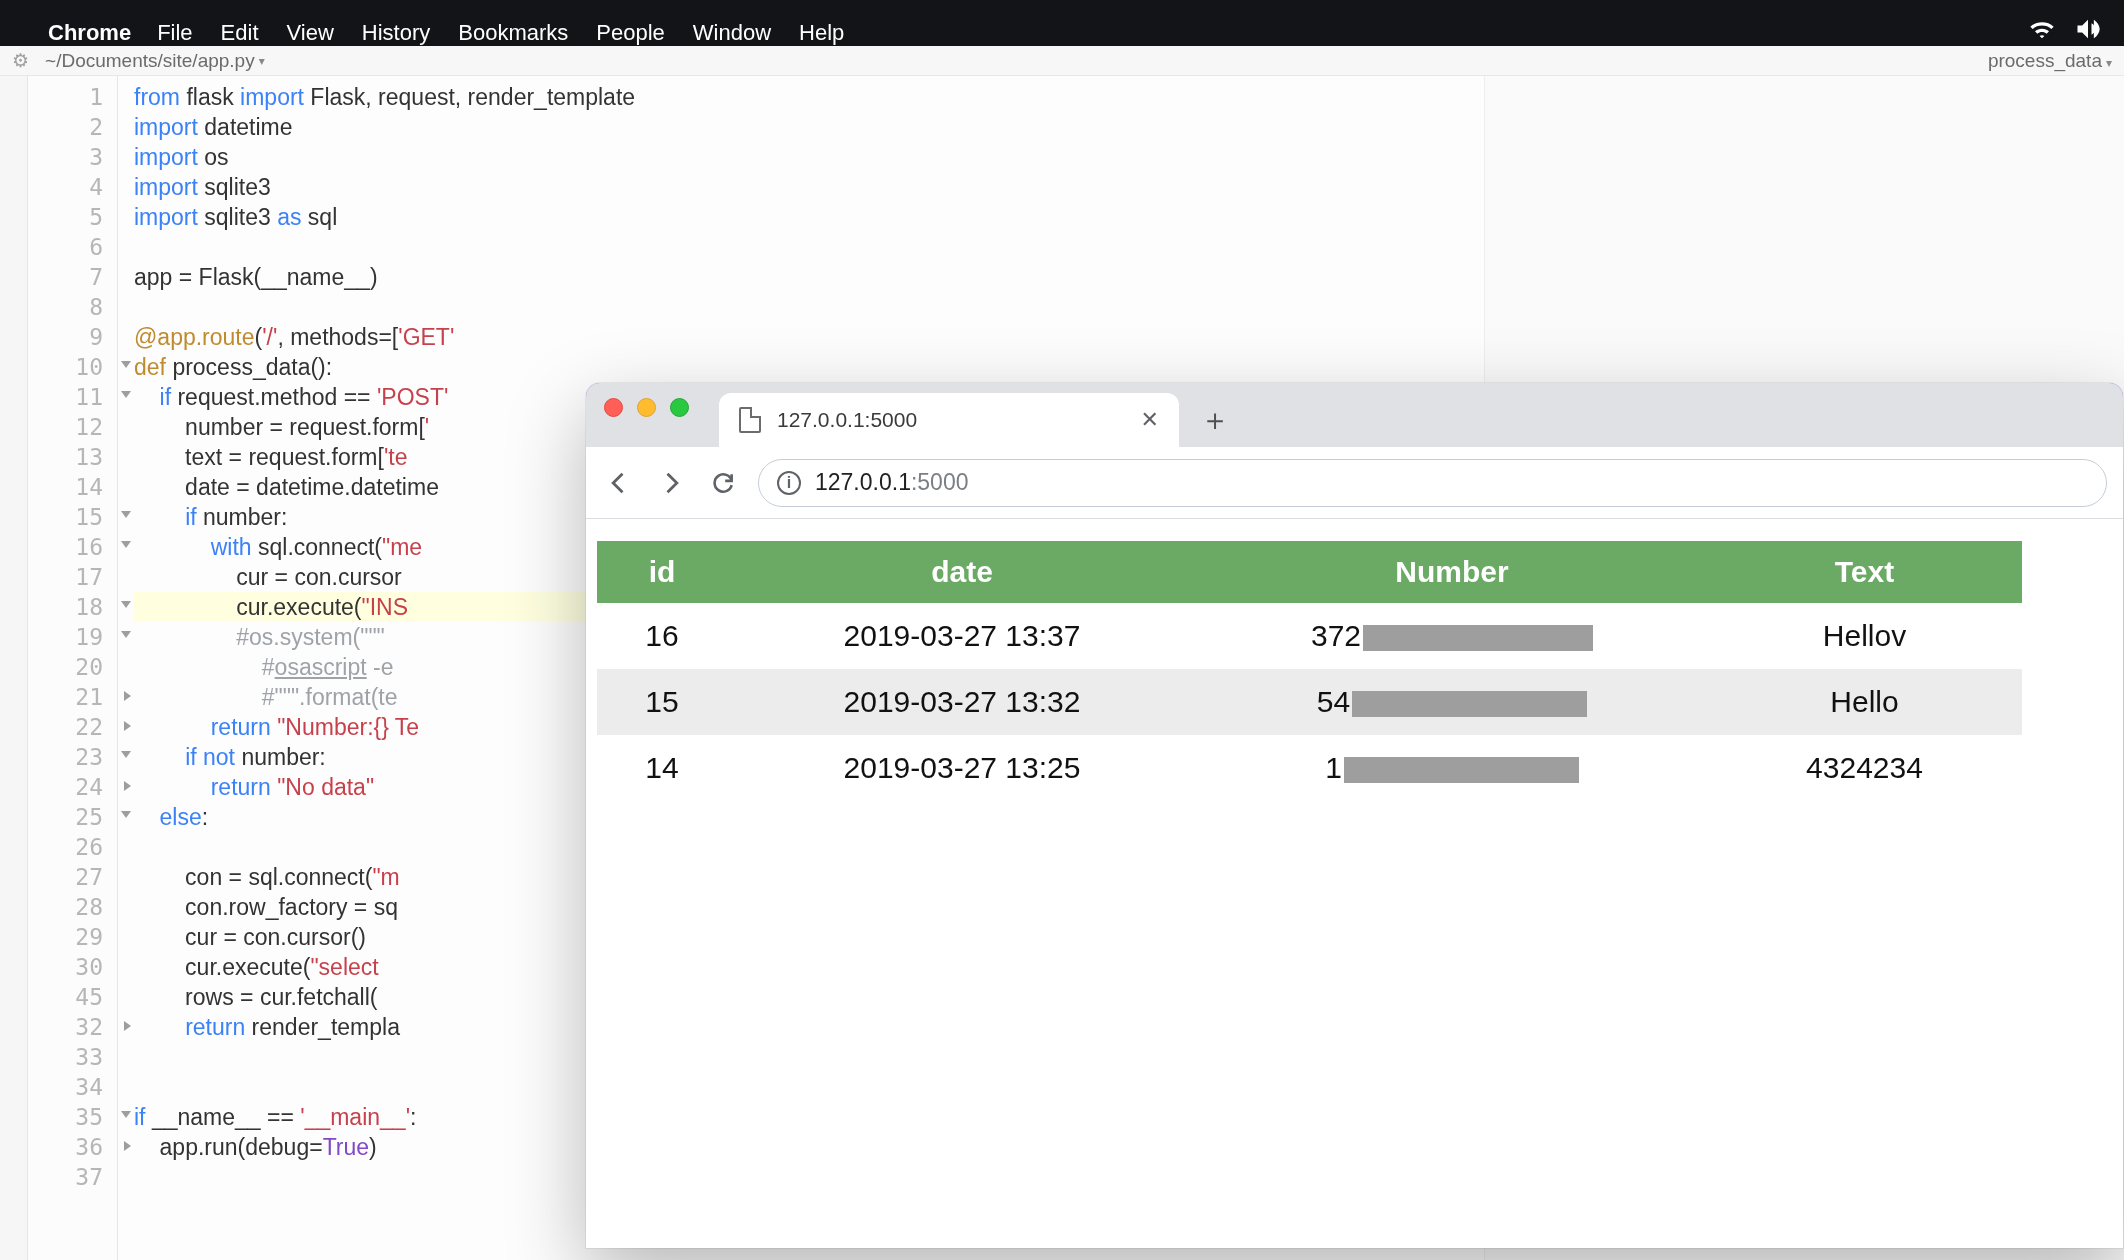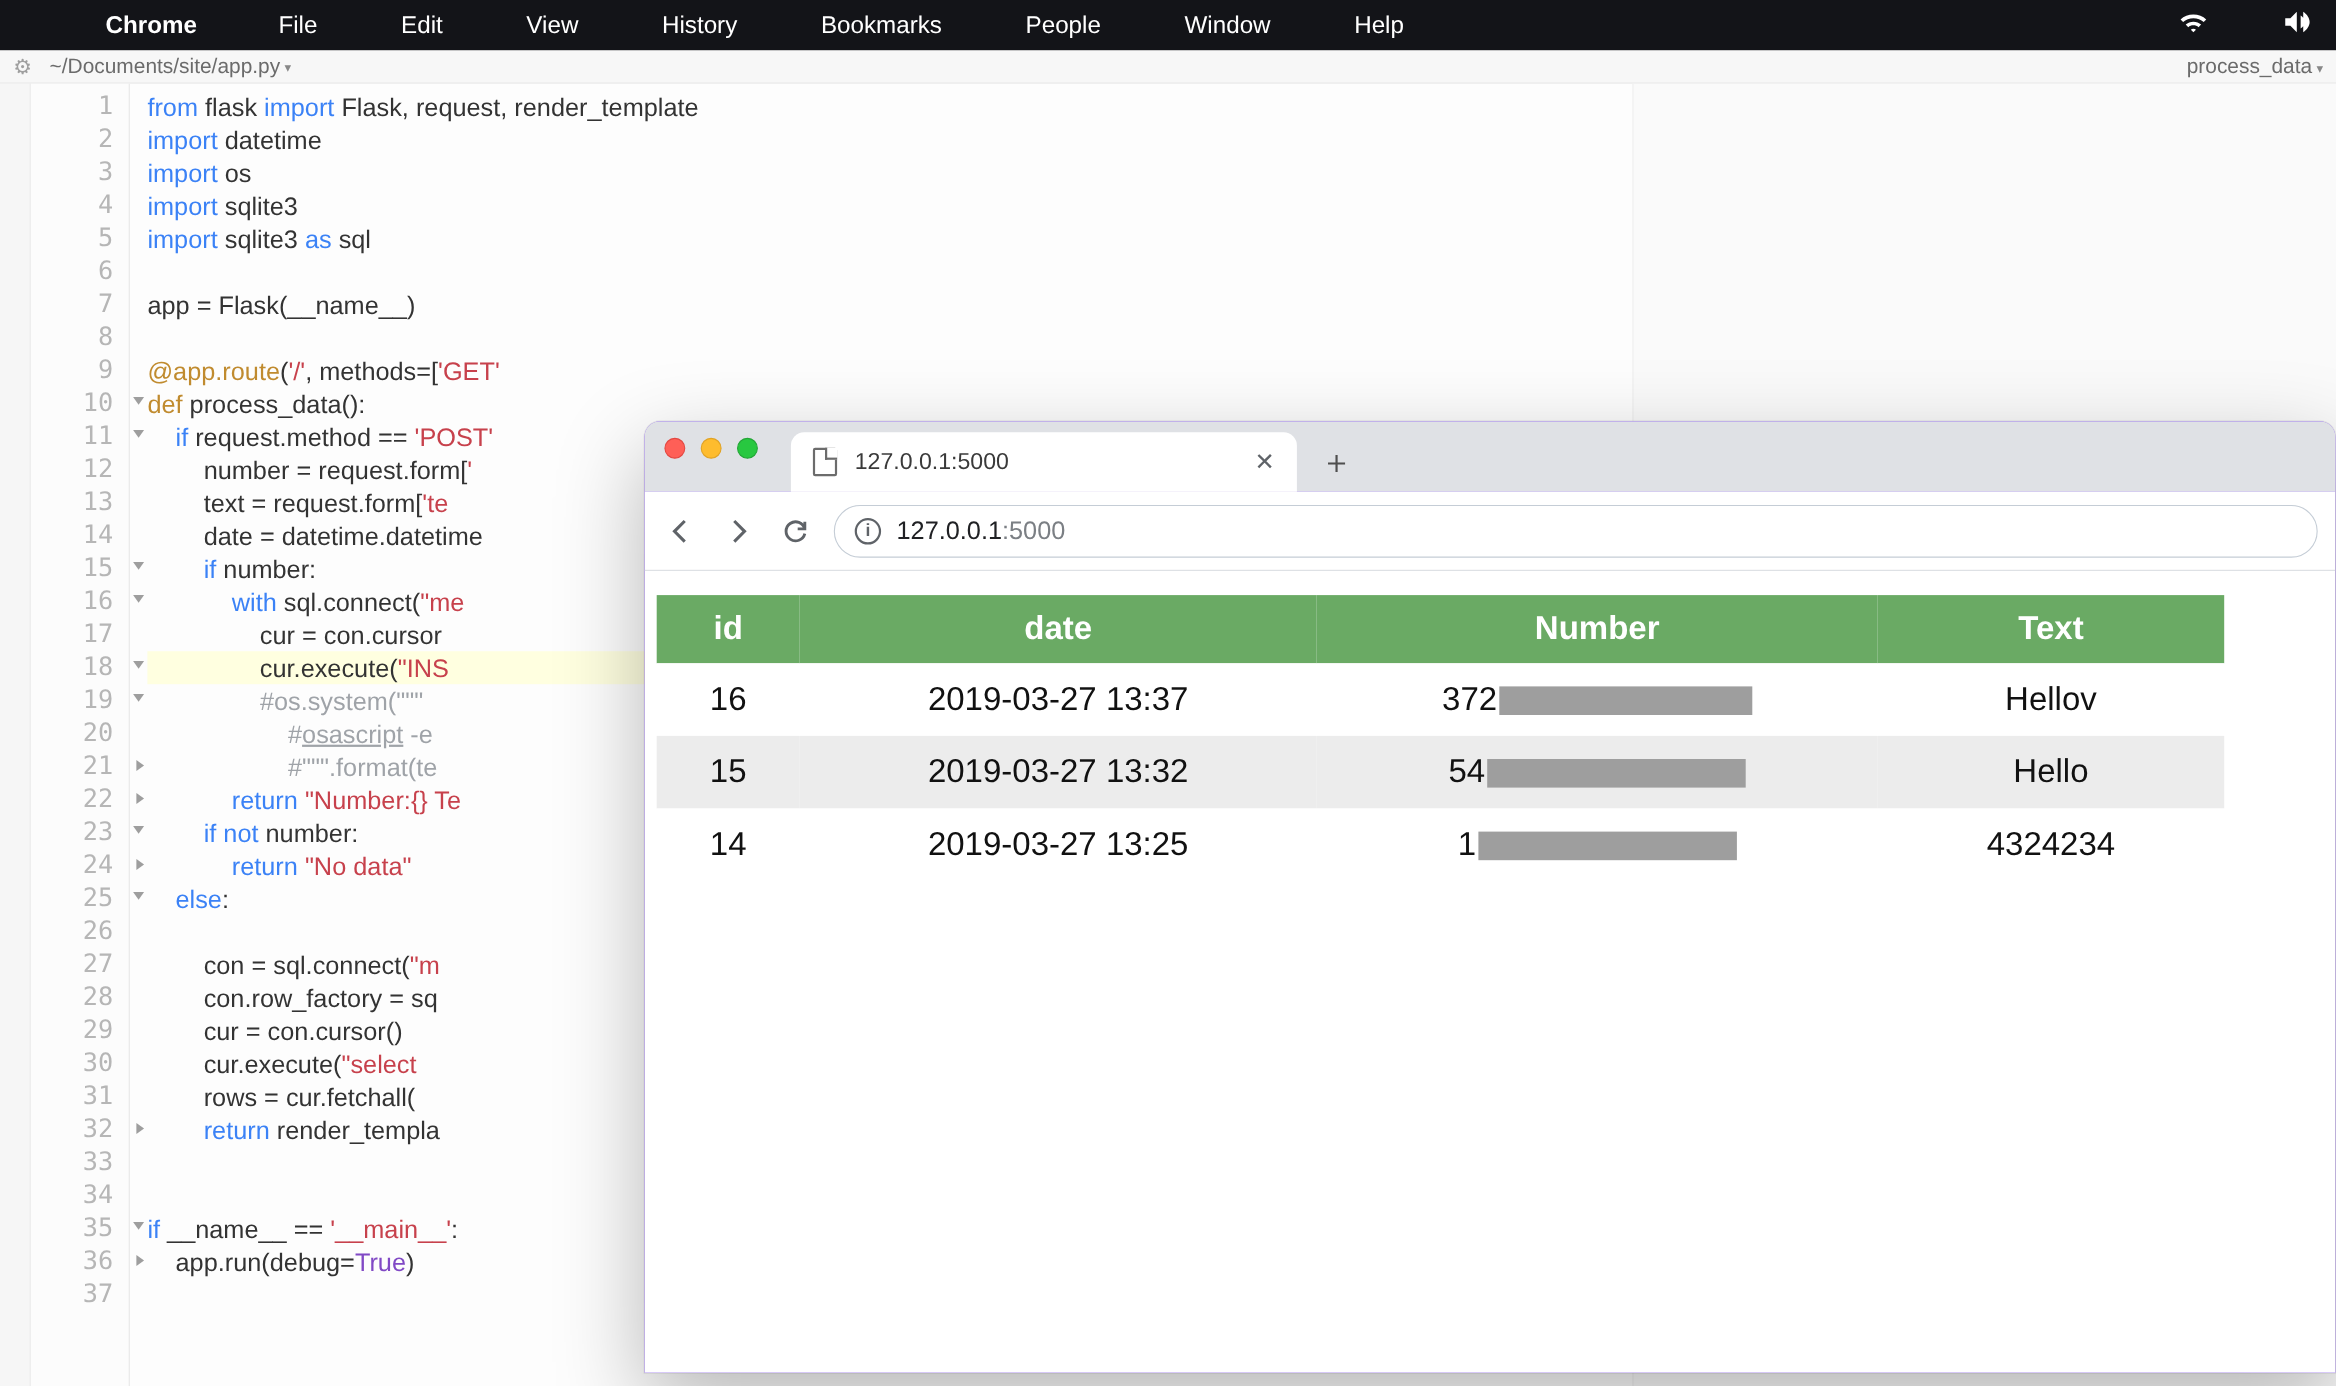--- a/index.html
+++ b/index.html
@@ -4,25 +4,24 @@
 <style>
   * { margin: 0; padding: 0; box-sizing: border-box; font-family: -apple-system, BlinkMacSystemFont, "Helvetica Neue", sans-serif; }
   html, body { width: 2124px; height: 1260px; overflow: hidden; background: #f2f2f2; }
 
   
   .menubar {
     height: 46px;
     background: #131418;
     color: #fff;
     display: flex;
-    align-items: center;
+    align-items: flex-end;
     padding: 0 22px;
     font-size: 22px;
     font-weight: 500;
-    gap: 48px;
   }
   .menubar .apple { font-size: 26px; margin-right: 26px; }
   .menubar .appname { font-weight: 700; margin-right: 26px; }
   .menubar .mitem { margin-right: 28px; cursor: default; }
   .menubar .spacer { flex: 1; }
   .menubar .status-icon { margin-left: 18px; }
   .menubar svg { fill: #fff; }
 
   
   .editor {
@@ -286,21 +285,21 @@
         <div class="ln">21<span class="fold closed"></span></div>
         <div class="ln">22<span class="fold closed"></span></div>
         <div class="ln">23<span class="fold"></span></div>
         <div class="ln">24<span class="fold closed"></span></div>
         <div class="ln">25<span class="fold"></span></div>
         <div class="ln">26</div>
         <div class="ln">27</div>
         <div class="ln">28</div>
         <div class="ln">29</div>
         <div class="ln">30</div>
-        <div class="ln">31</div>
+        <div class="ln">45</div>
         <div class="ln">32<span class="fold closed"></span></div>
         <div class="ln">33</div>
         <div class="ln">34</div>
         <div class="ln">35<span class="fold"></span></div>
         <div class="ln">36<span class="fold closed"></span></div>
         <div class="ln">37</div>
       </div>
     <div class="code" id="code"><div class="row"><span class="kw">from</span><span class="id"> flask </span><span class="kw">import</span><span class="id"> Flask, request, render_template</span></div><div class="row"><span class="kw">import</span><span class="id"> datetime</span></div><div class="row"><span class="kw">import</span><span class="id"> os</span></div><div class="row"><span class="kw">import</span><span class="id"> sqlite3</span></div><div class="row"><span class="kw">import</span><span class="id"> sqlite3 </span><span class="kw">as</span><span class="id"> sql</span></div><div class="row"></div><div class="row"><span class="id">app = Flask(__name__)</span></div><div class="row"></div><div class="row"><span class="kw2">@app.route</span><span class="id">(</span><span class="str">'/'</span><span class="id">, methods=[</span><span class="str">'GET'</span></div><div class="row"><span class="kw2">def </span><span class="id">process_data():</span></div><div class="row"><span class="id">    </span><span class="kw">if</span><span class="id"> request.method == </span><span class="str">'POST'</span></div><div class="row"><span class="id">        number = request.form[</span><span class="str">'</span></div><div class="row"><span class="id">        text = request.form[</span><span class="str">'te</span></div><div class="row"><span class="id">        date = datetime.datetime</span></div><div class="row"><span class="id">        </span><span class="kw">if</span><span class="id"> number:</span></div><div class="row"><span class="id">            </span><span class="kw">with</span><span class="id"> sql.connect(</span><span class="str">"me</span></div><div class="row"><span class="id">                cur = con.cursor</span></div><div class="row hl"><span class="id">                cur.execute(</span><span class="str">"INS</span></div><div class="row"><span class="id">                </span><span class="cmt">#os.system("""</span></div><div class="row"><span class="id">                    </span><span class="cmt">#</span><span class="cmt und">osascript</span><span class="cmt"> -e</span></div><div class="row"><span class="id">                    </span><span class="cmt">#""".format(te</span></div><div class="row"><span class="id">            </span><span class="kw">return</span><span class="id"> </span><span class="str">"Number:{} Te</span></div><div class="row"><span class="id">        </span><span class="kw">if</span><span class="id"> </span><span class="kw">not</span><span class="id"> number:</span></div><div class="row"><span class="id">            </span><span class="kw">return</span><span class="id"> </span><span class="str">"No data"</span></div><div class="row"><span class="id">    </span><span class="kw">else</span><span class="id">:</span></div><div class="row"></div><div class="row"><span class="id">        con = sql.connect(</span><span class="str">"m</span></div><div class="row"><span class="id">        con.row_factory = sq</span></div><div class="row"><span class="id">        cur = con.cursor()</span></div><div class="row"><span class="id">        cur.execute(</span><span class="str">"select </span></div><div class="row"><span class="id">        rows = cur.fetchall(</span></div><div class="row"><span class="id">        </span><span class="kw">return</span><span class="id"> render_templa</span></div><div class="row"></div><div class="row"></div><div class="row"><span class="kw">if</span><span class="id"> __name__ == </span><span class="str">'__main__'</span><span class="id">:</span></div><div class="row"><span class="id">    app.run(debug=</span><span class="lit">True</span><span class="id">)</span></div><div class="row"></div></div>
     <div class="editor-minimap"></div>
   </div>

